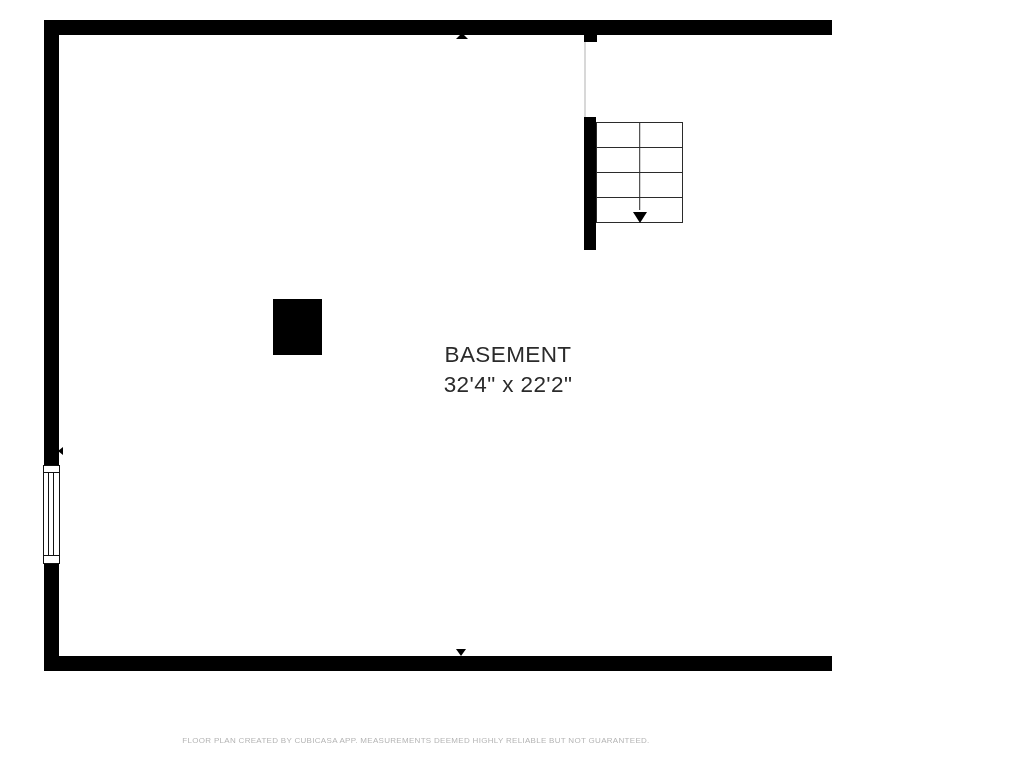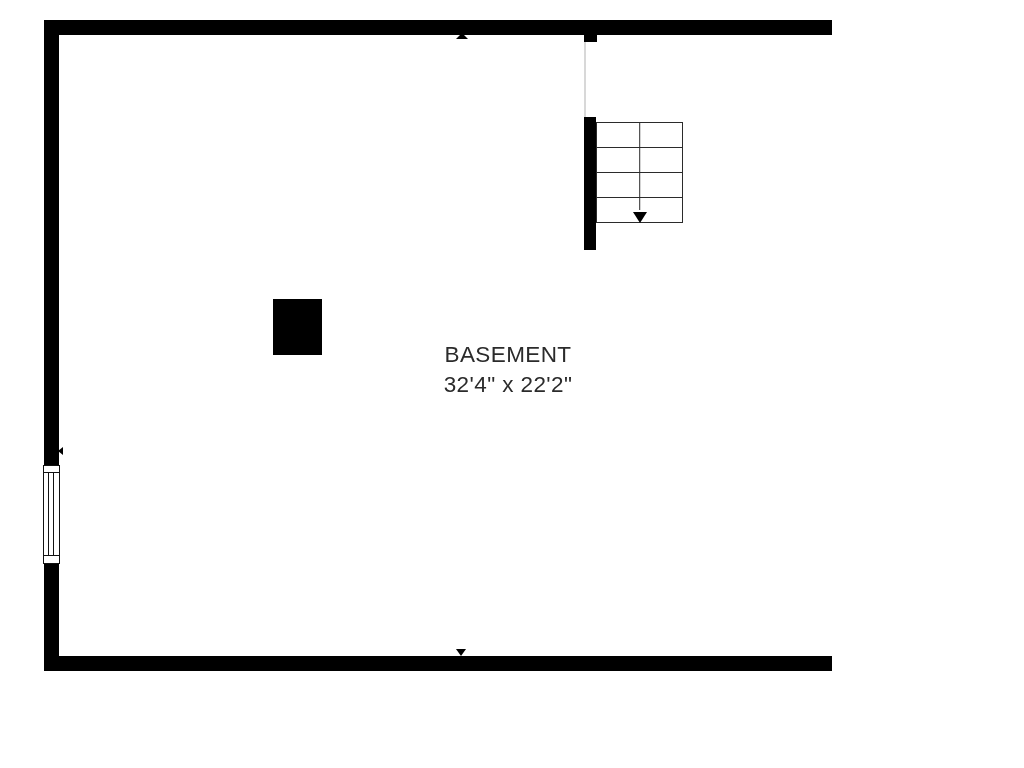--- a/index.html
+++ b/index.html
@@ -127,14 +127,15 @@
     <div class="cap-bottom"></div>
     <div class="glass g1"></div>
     <div class="glass g2"></div>
   </div>
 
   <div class="room-label-block">
     <div>BASEMENT</div>
     <div>32'4" x 22'2"</div>
   </div>
 
+  <div class="footer-disclaimer">FLOOR PLAN CREATED BY CUBICASA APP. MEASUREMENTS DEEMED HIGHLY RELIABLE BUT NOT GUARANTEED.</div>
 
 </div>
 
 </body></html>

